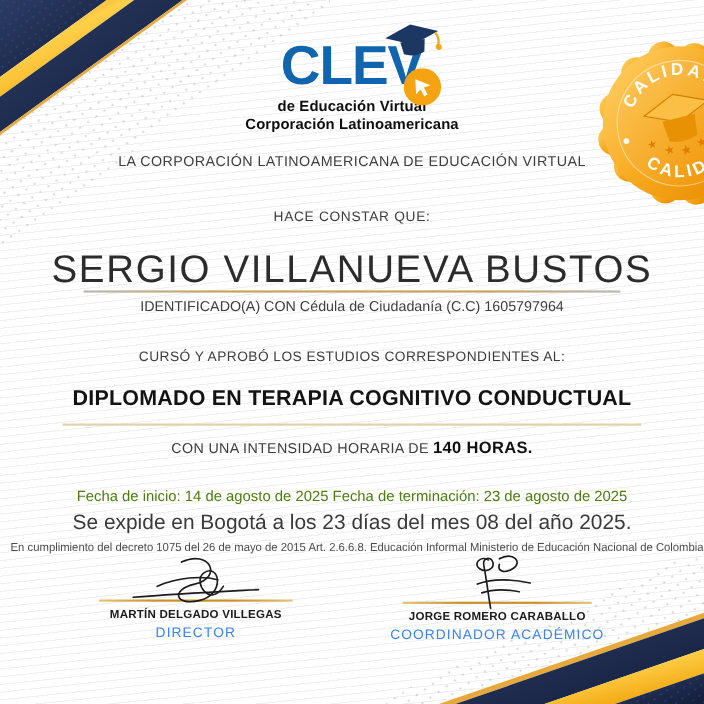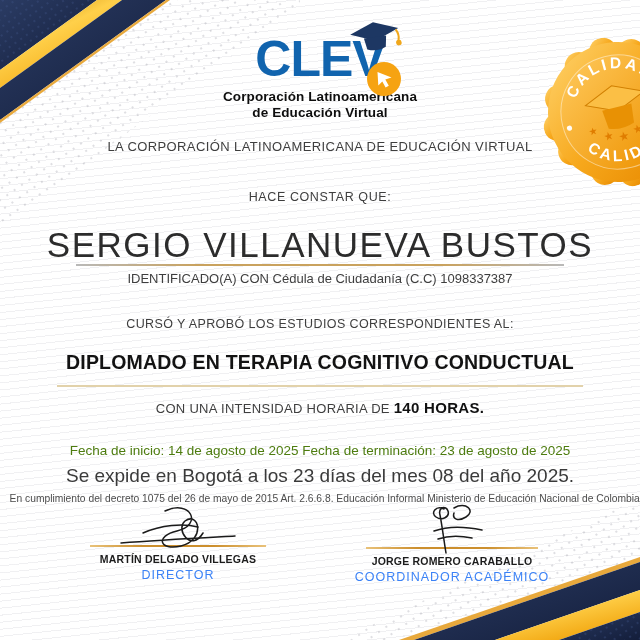--- a/index.html
+++ b/index.html
@@ -165,30 +165,30 @@
           <path d="M53,15 Q56.5,21 54.5,27" stroke="#f0a71c" stroke-width="2.2" fill="none"></path>
           <circle cx="54.5" cy="29.5" r="3" fill="#f0a71c"></circle>
         </g>
       </svg>
       <svg class="cursor-badge" viewBox="0 0 34 34">
         <circle cx="17" cy="17" r="17" fill="#f6a312"></circle>
         <path d="M10.5,10 L24.5,15.6 L18.3,17.6 L21.8,23.8 L18.6,25.5 L15.3,19.4 L11.3,23.6 Z" fill="#ffffff"></path>
       </svg>
     </div>
     <div class="logo-sub">
+      <div>de Educación Virtual</div>
       <div>Corporación Latinoamericana</div>
-      <div>de Educación Virtual</div>
     </div>
   </div>
 
   <div class="line l-issuer">LA CORPORACIÓN LATINOAMERICANA DE EDUCACIÓN VIRTUAL</div>
   <div class="line l-hace">HACE CONSTAR QUE:</div>
   <div class="line l-name">SERGIO VILLANUEVA BUSTOS</div>
   <div class="rule-name"></div>
-  <div class="line l-ident">IDENTIFICADO(A) CON Cédula de Ciudadanía (C.C) 1098337387</div>
+  <div class="line l-ident">IDENTIFICADO(A) CON Cédula de Ciudadanía (C.C) 1605797964</div>
   <div class="line l-curso">CURSÓ Y APROBÓ LOS ESTUDIOS CORRESPONDIENTES AL:</div>
   <div class="line l-program">DIPLOMADO EN TERAPIA COGNITIVO CONDUCTUAL</div>
   <div class="rule-program"></div>
   <div class="line l-intensity"><span>CON UNA INTENSIDAD HORARIA DE </span><span class="hours">140 HORAS.</span></div>
   <div class="line l-dates">Fecha de inicio: 14 de agosto de 2025 Fecha de terminación: 23 de agosto de 2025</div>
   <div class="line l-issue">Se expide en Bogotá a los 23 días del mes 08 del año 2025.</div>
   <div class="line l-legal">En cumplimiento del decreto 1075 del 26 de mayo de 2015 Art. 2.6.6.8. Educación Informal Ministerio de Educación Nacional de Colombia.</div>
 
   <div class="sig sig-left">
     <svg class="scribble" width="150" height="52" viewBox="0 0 150 52">

